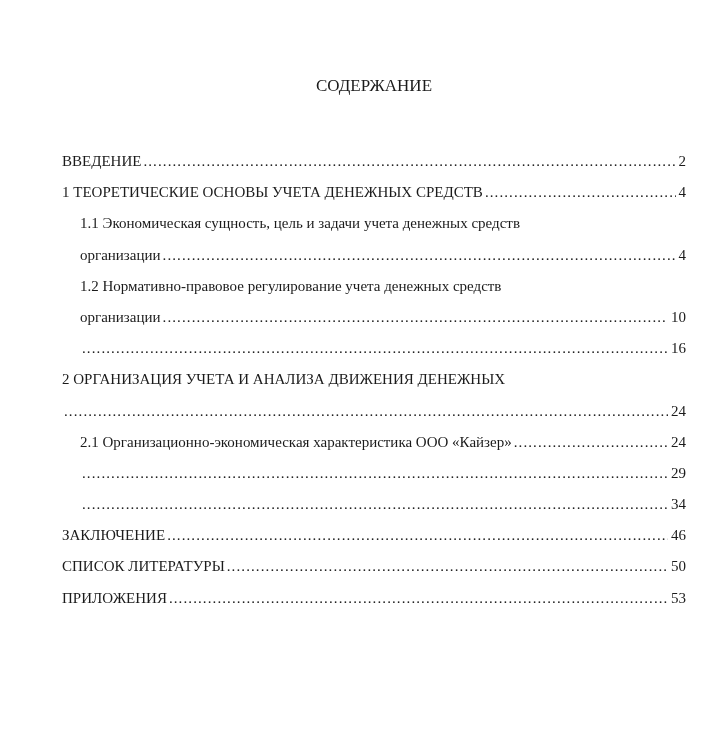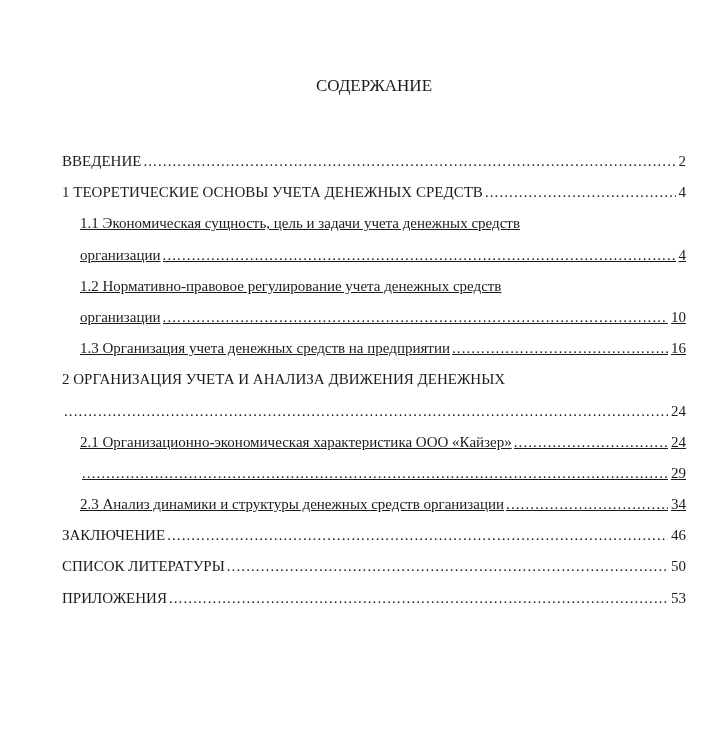--- a/index.html
+++ b/index.html
@@ -24,21 +24,21 @@
   .toc {
     margin-top: 50px;
     font-size: 15px;
   }
   .row {
     display: flex;
     align-items: baseline;
     height: 31.2px;
     line-height: 31.2px;
   }
-  .row.ind { padding-left: 18px; text-decoration: underline; }
+  .row.ind { padding-left: 18px; }
   .t { white-space: nowrap; }
   .leader {
     flex: 1 1 auto;
     min-width: 0;
     overflow: hidden;
     white-space: nowrap;
     margin: 0 3px 0 2px;
   }
   .leader::after {
     content: "...................................................................................................................................................................................................................................";
@@ -81,21 +81,20 @@
       <span class="t">1.2 Нормативно-правовое регулирование учета денежных средств</span>
     </div>
 
     <div class="row ind">
       <span class="t">организации</span>
       <span class="leader"></span>
       <span class="pg">10</span>
     </div>
 
     <div class="row ind">
-      <span class="t">1.3 Организация учета денежных средств на предприятии</span>
       <span class="leader"></span>
       <span class="pg">16</span>
     </div>
 
     <div class="row">
       <span class="t">2 ОРГАНИЗАЦИЯ УЧЕТА И АНАЛИЗА ДВИЖЕНИЯ ДЕНЕЖНЫХ</span>
     </div>
 
     <div class="row">
       <span class="leader"></span>
@@ -107,21 +106,20 @@
       <span class="leader"></span>
       <span class="pg">24</span>
     </div>
 
     <div class="row ind">
       <span class="leader"></span>
       <span class="pg">29</span>
     </div>
 
     <div class="row ind">
-      <span class="t">2.3 Анализ динамики и структуры денежных средств организации</span>
       <span class="leader"></span>
       <span class="pg">34</span>
     </div>
 
 
 
     <div class="row">
       <span class="t">ЗАКЛЮЧЕНИЕ</span>
       <span class="leader"></span>
       <span class="pg">46</span>

